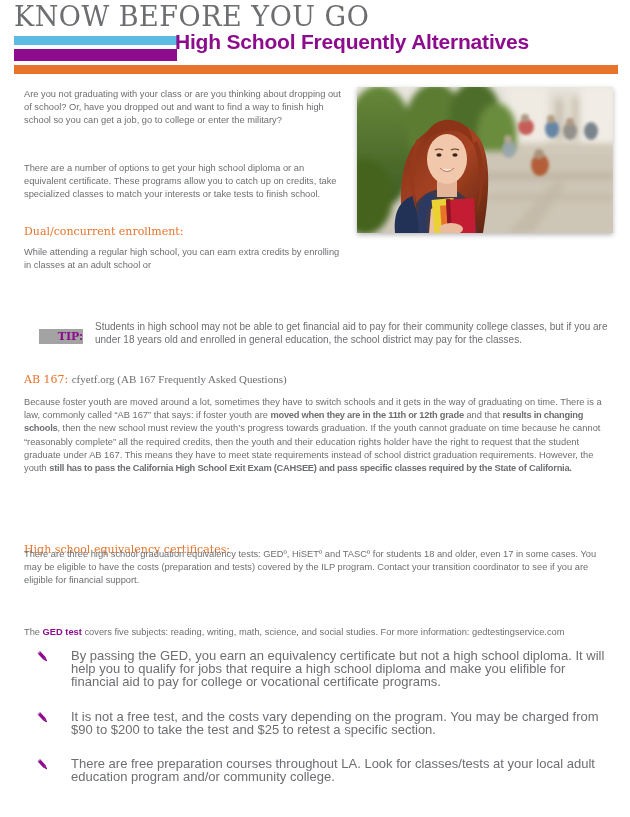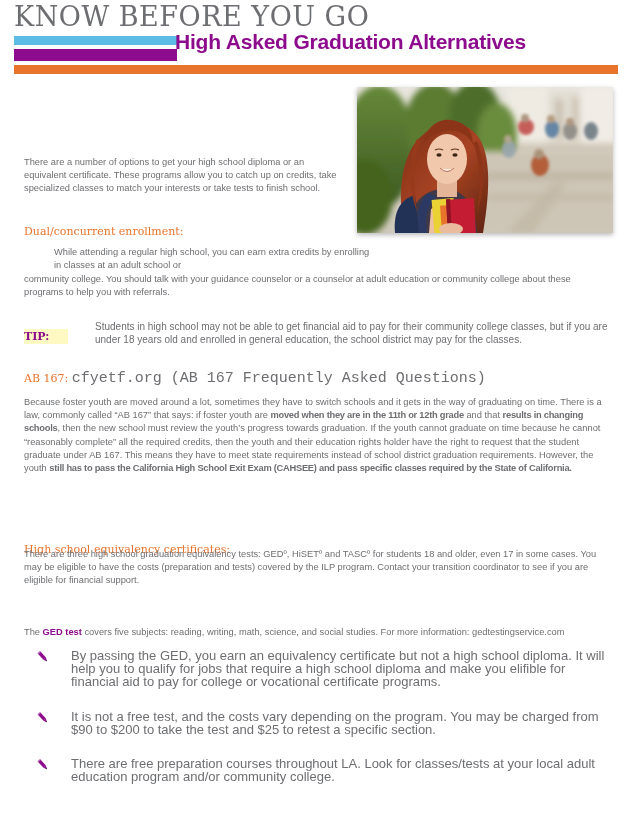--- a/index.html
+++ b/index.html
@@ -94,41 +94,41 @@
   .head-orange {
     position: absolute;
     left: 24px;
     color: #e8742c;
     font-family: "DejaVu Serif", serif;
     font-size: 11px;
     line-height: 14px;
     white-space: nowrap;
     text-align: center;
   }
-  .inline-gray { color: #6d6e71; font-family: Liberation Mono, monospace; font-size: 15px; }
+  .inline-gray { color: #6d6e71; font-family: Liberation Serif, serif; font-size: 11px; }
   b { font-weight: bold; color: #6d6e71; letter-spacing: -0.25px; }
   .purple-text { color: #8d0b8d; font-weight: bold; }
 
   
   .tipwrap {
     position: absolute;
     left: 24px; top: 320px;
     width: 588px;
   }
   .tipbadge {
     position: absolute;
-    left: 0; top: 9px;
+    left: 15px; top: 9px;
     width: 44px; height: 15px;
-    background: #fef9c3;
+    background: #a3a3a3;
     color: #8d0b8d;
     font-family: "DejaVu Serif", serif;
     font-weight: bold;
     font-size: 11px;
     line-height: 15px;
-    text-align: left;
+    text-align: right;
   }
   .tiptext {
     position: absolute;
     left: 71px; top: 0;
     width: 515px;
     color: #6d6e71;
     font-size: 10px;
     line-height: 13.2px;
   }
 
@@ -168,21 +168,21 @@
 
   <div class="masthead">
     <div class="kbyg">KNOW BEFORE YOU GO</div>
   </div>
 
   <div class="barblock">
     <div class="bar-blue"></div>
     <div class="bar-purple"></div>
     <div class="bar-orange"></div>
   </div>
-  <div class="subtitle">High Asked Graduation Alternatives</div>
+  <div class="subtitle">High School Frequently Alternatives</div>
 
   <div class="photo">
     <svg viewBox="0 0 256 146" preserveAspectRatio="none">
       <defs>
         <linearGradient id="bgsky" x1="0" y1="0" x2="0" y2="1">
           <stop offset="0" stop-color="#e9e6df"></stop>
           <stop offset="0.55" stop-color="#dcd7cd"></stop>
           <stop offset="1" stop-color="#cfc8bb"></stop>
         </linearGradient>
         <linearGradient id="grnbush" x1="0" y1="0" x2="0" y2="1">
@@ -272,25 +272,25 @@
 
       <rect x="76" y="112" width="22" height="34" fill="#ead234" transform="rotate(-5 87 129)"></rect>
       <rect x="84" y="118" width="20" height="28" fill="#e8742c" transform="rotate(-4 94 132)"></rect>
       <rect x="90" y="112" width="28" height="36" fill="#c41d33" transform="rotate(-3 104 130)"></rect>
       <rect x="90" y="112" width="4" height="36" fill="#8e1525" transform="rotate(-3 92 130)"></rect>
 
       <ellipse cx="94" cy="142" rx="12" ry="6" fill="#eabb9c"></ellipse>
     </svg>
   </div>
 
-  <div class="p-narrow body-text" style="top:156px;">There are a number of options to get your high school diploma or an equivalent certificate. These programs allow you to catch up on credits, take specialized classes to match your interests or take tests to finish school.</div>
+  <div class="p-narrow body-text" style="top:88px;">Are you not graduating with your class or are you thinking about dropping out of school? Or, have you dropped out and want to find a way to finish high school so you can get a job, go to college or enter the military?</div>
+  <div class="p-narrow body-text" style="top:162px;">There are a number of options to get your high school diploma or an equivalent certificate. These programs allow you to catch up on credits, take specialized classes to match your interests or take tests to finish school.</div>
 
   <div class="head-orange" style="top:225px;">Dual/concurrent enrollment:</div>
-  <div class="p-narrow body-text" style="top:246px;margin-left:30px;">While attending a regular high school, you can earn extra credits by enrolling in classes at an adult school or</div>
-  <div class="p-wide body-text" style="top:273px;">community college. You should talk with your guidance counselor or a counselor at adult education or community college about these programs to help you with referrals.</div>
+  <div class="p-narrow body-text" style="top:246px;">While attending a regular high school, you can earn extra credits by enrolling in classes at an adult school or</div>
 
   <div class="tipwrap">
     <div class="tipbadge">TIP:</div>
     <div class="tiptext">Students in high school may not be able to get financial aid to pay for their community college classes, but if you are under 18 years old and enrolled in general education, the school district may pay for the classes.</div>
   </div>
 
   <div class="head-orange" style="top:372px;">
     <span>AB 167:</span>
     <span class="inline-gray">cfyetf.org (AB 167 Frequently Asked Questions)</span>
   </div>

